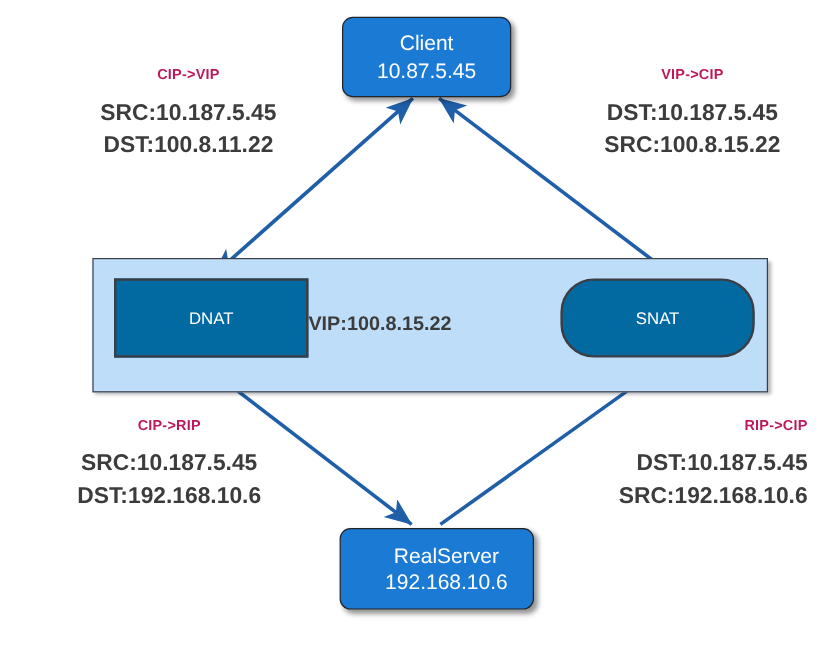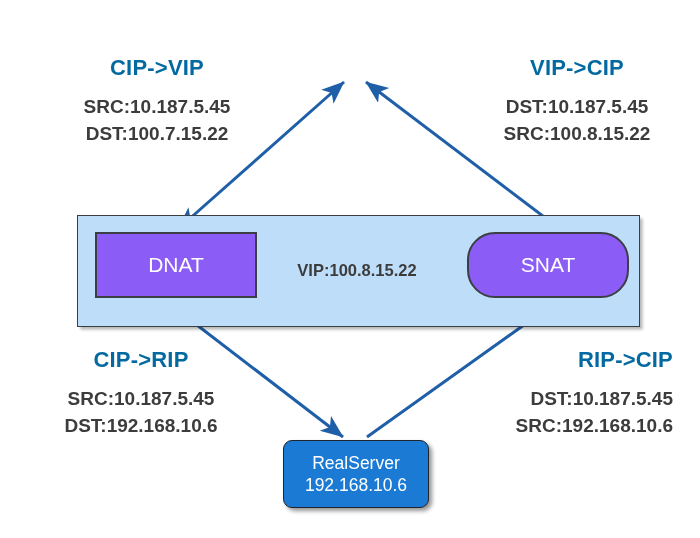--- a/index.html
+++ b/index.html
@@ -52,53 +52,52 @@
     height: 110px;
     background: #BEDDF8;
     border: 1.5px solid #3b3f45;
     box-shadow: 2.5px 2.5px 3px rgba(0,0,0,0.30);
     z-index: 1;
   }
 
   
   .natbox {
     position: absolute;
-    background: #8b5cf6;
+    background: #0369a1;
     border: 2.5px solid #3b3f45;
     display: flex;
     align-items: center;
     justify-content: center;
     color: #ffffff;
-    font-size: 21px;
+    font-size: 14px;
     z-index: 3;
   }
 
   
   .vip-label {
     position: absolute;
     left: 257px;
     top: 261px;
     width: 200px;
-    text-align: center;
     color: #3c3c3c;
     font-size: 16.5px;
     font-weight: bold;
     z-index: 3;
   }
 
   
   .annot {
     position: absolute;
     width: 230px;
     text-align: center;
     z-index: 5;
   }
   .annot .title {
-    color: #0369a1;
-    font-size: 22px;
+    color: #be185d;
+    font-size: 12px;
     font-weight: bold;
     letter-spacing: 0.2px;
     margin-bottom: 13px;
     white-space: nowrap;
   }
   .annot .detail {
     color: #3c3c3c;
     font-size: 19px;
     font-weight: bold;
     line-height: 1.42;
@@ -140,30 +139,34 @@
   <div class="natbox" style="left:95px; top:232px; width:158px; height:62px;">
     <span>DNAT</span>
   </div>
 
   <div class="natbox" style="left:467px; top:232px; width:158px; height:62px;border-radius:28px;">
     <span>SNAT</span>
   </div>
 
   <div class="vip-label">VIP:100.8.15.22</div>
 
+  <div class="node" style="left:285px; top:14px; width:139px; height:65px;">
+    <span class="line1">Client</span>
+    <span class="line2">10.87.5.45</span>
+  </div>
 
-  <div class="node" style="left:283px; top:440px; width:144px; height:66px;">
+  <div class="node" style="left:283px; top:440px; width:144px; height:66px;padding-left:16px;">
     <span class="line1">RealServer</span>
     <span class="line2">192.168.10.6</span>
   </div>
 
   <div class="annot annot-tl">
     <div class="title">CIP-&gt;VIP</div>
     <div class="detail">SRC:10.187.5.45</div>
-    <div class="detail">DST:100.7.15.22</div>
+    <div class="detail">DST:100.8.11.22</div>
   </div>
 
   <div class="annot annot-tr">
     <div class="title">VIP-&gt;CIP</div>
     <div class="detail">DST:10.187.5.45</div>
     <div class="detail">SRC:100.8.15.22</div>
   </div>
 
   <div class="annot annot-bl">
     <div class="title">CIP-&gt;RIP</div>

